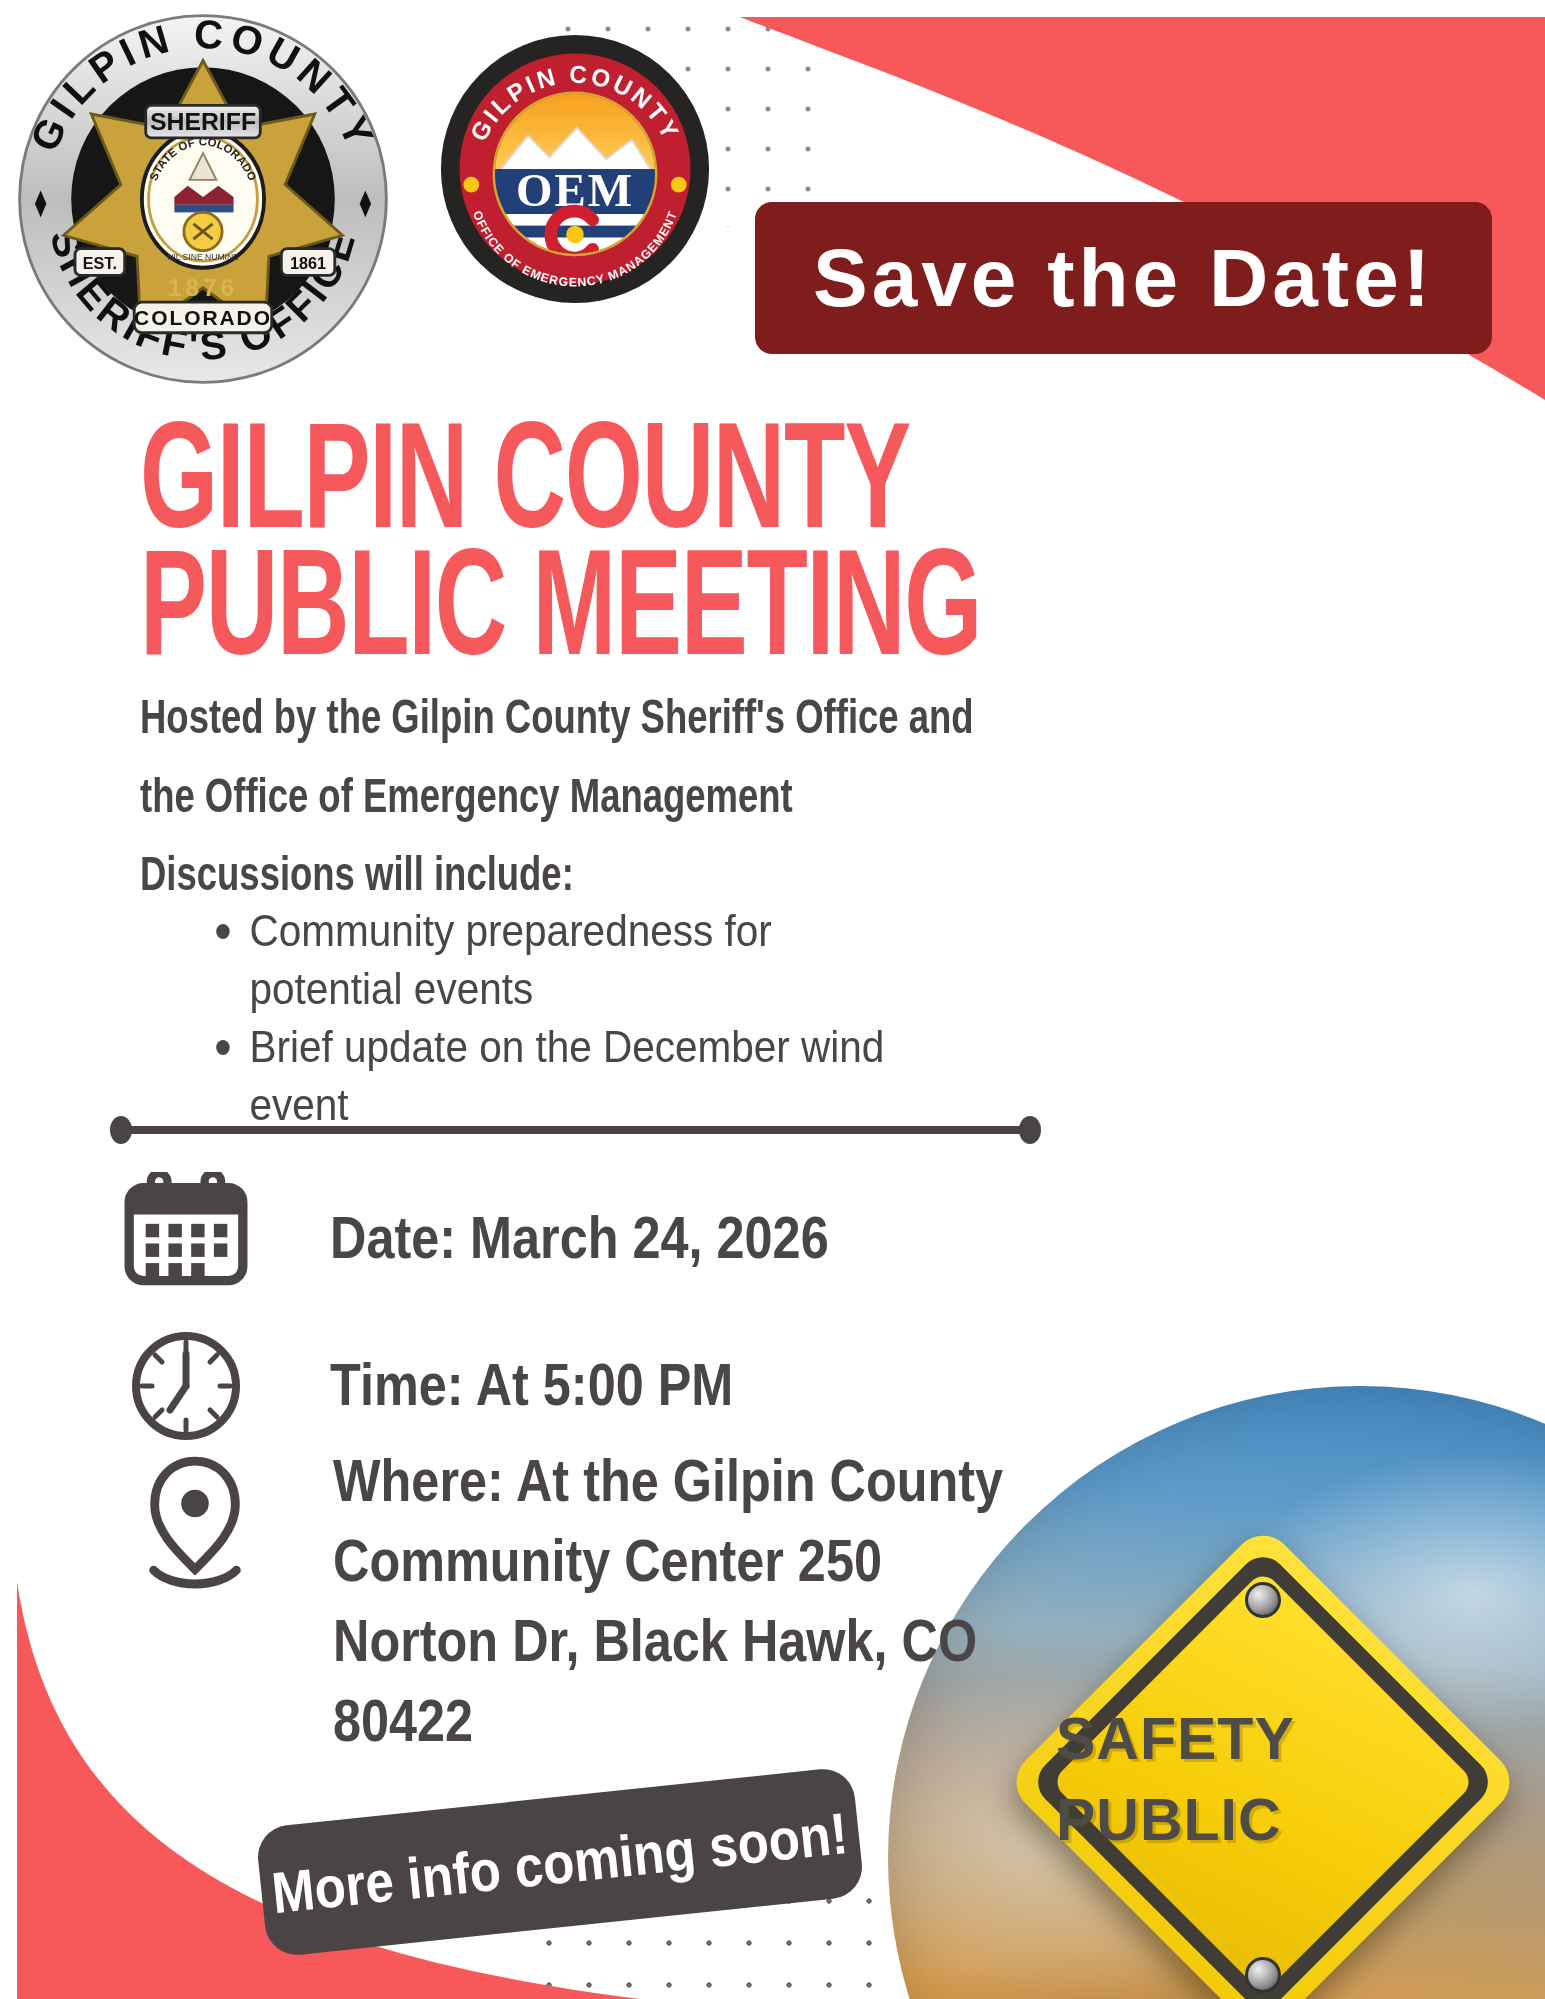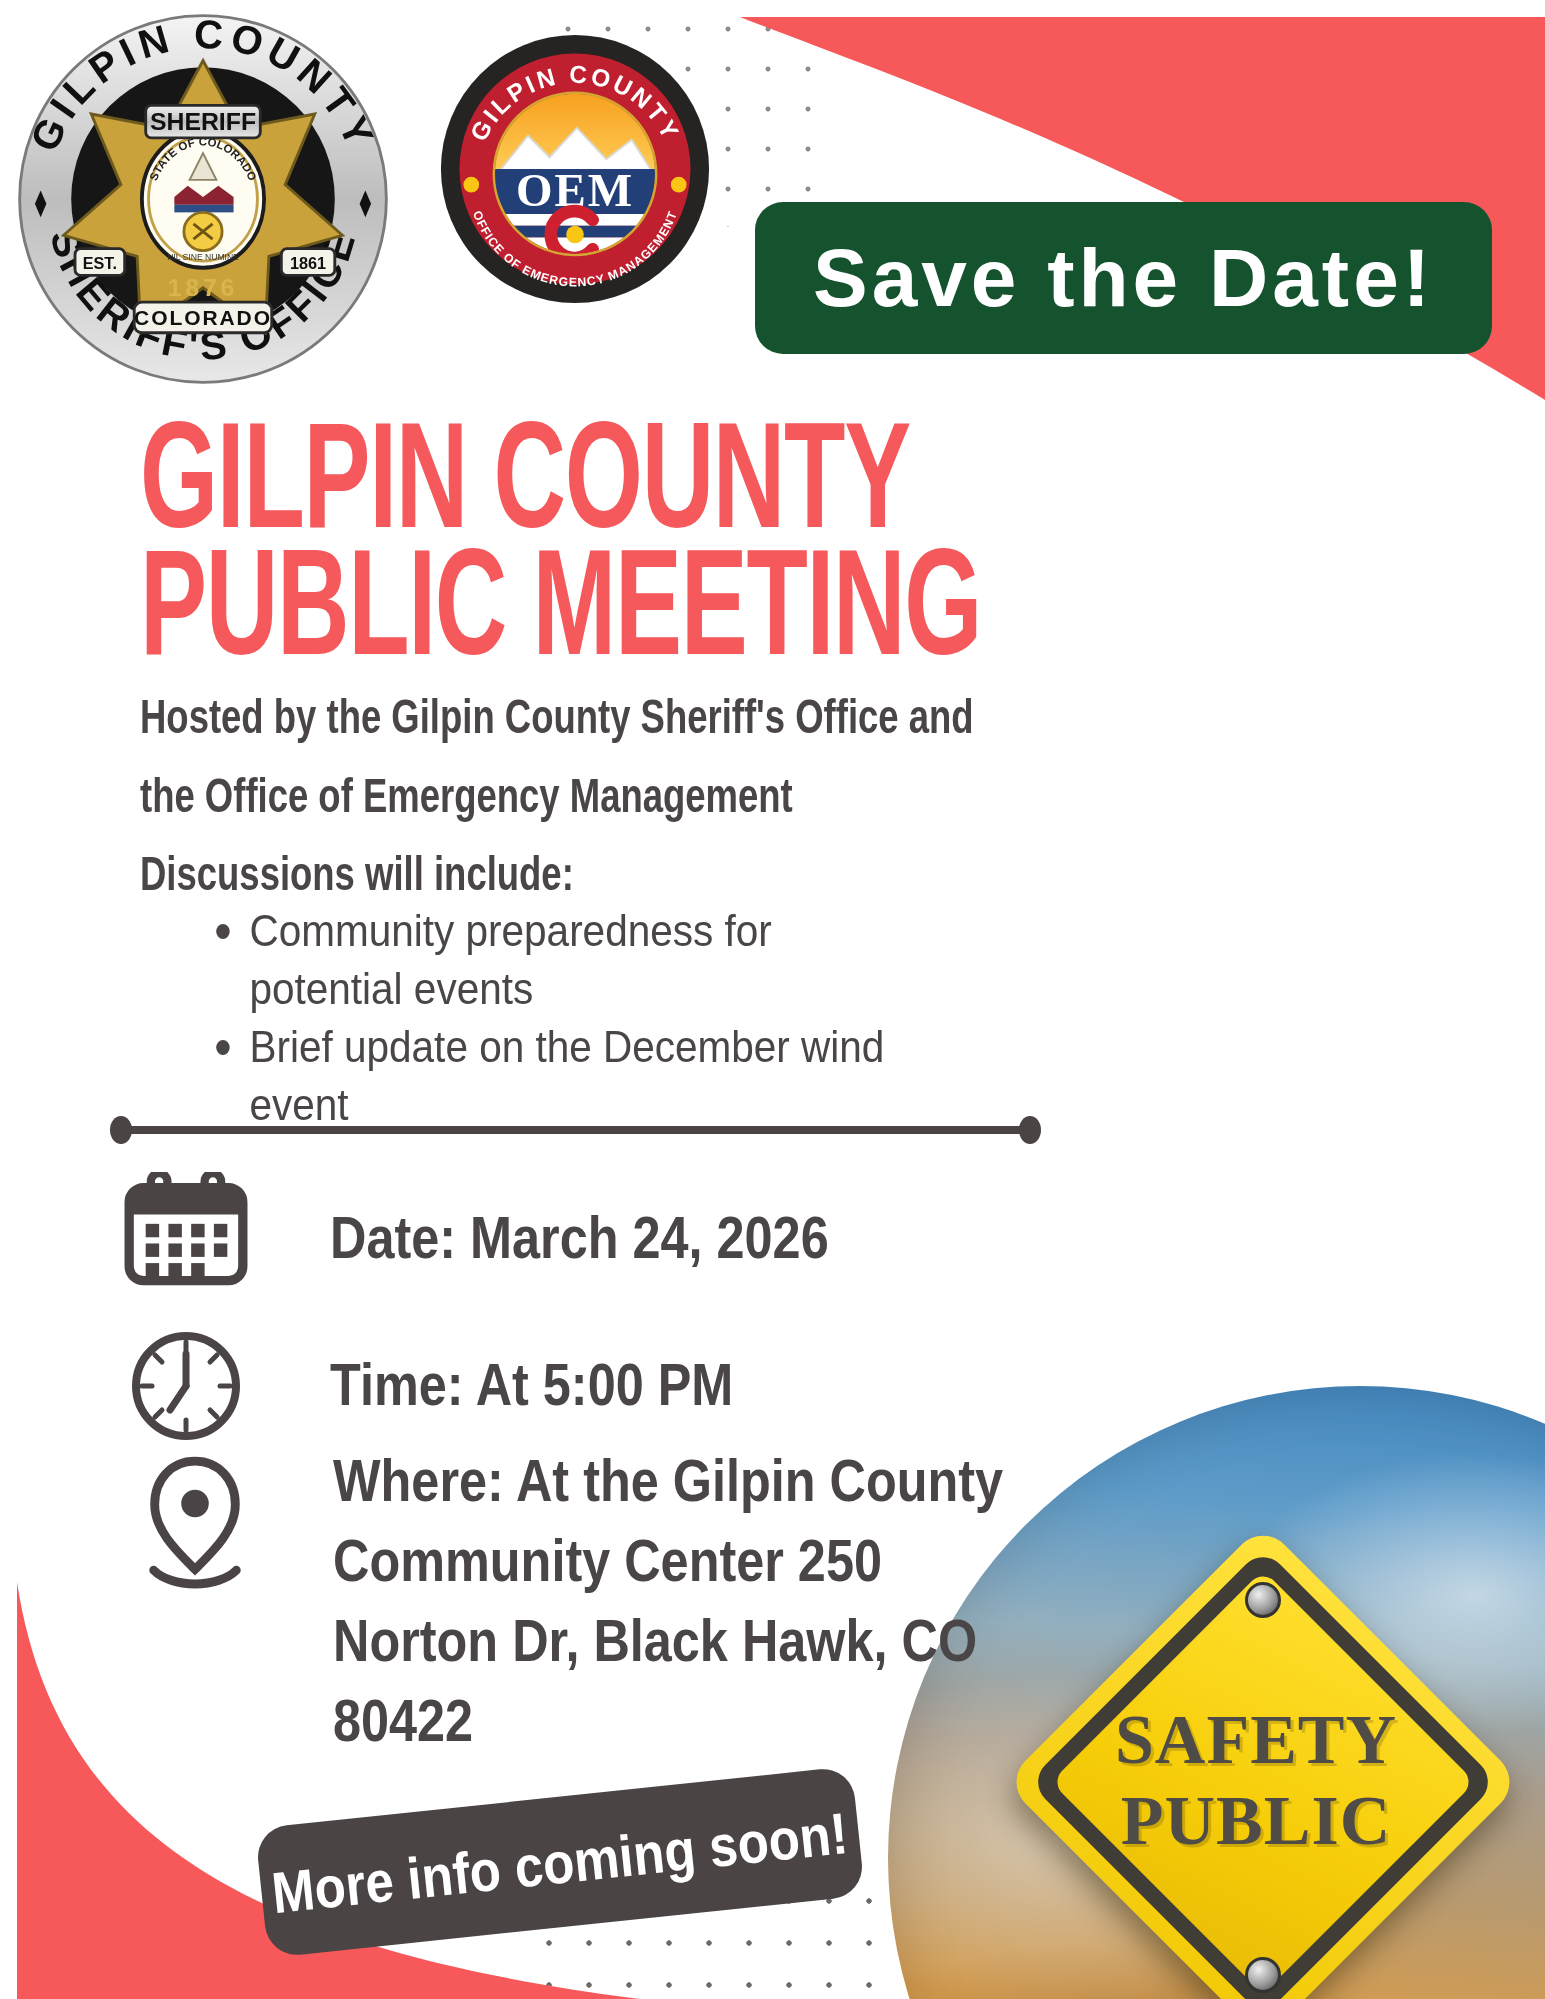--- a/index.html
+++ b/index.html
@@ -12,22 +12,22 @@
     background-size:40px 40px;z-index:1;
   }
   .dots-bottom{
     left:545px;top:1890px;width:445px;height:110px;
     background-image:radial-gradient(circle at 4px 11px,#6f6969 2.4px,transparent 3px);
     background-size:40px 42px;z-index:1;
   }
   .shape-layer{left:0;top:0;width:1545px;height:1999px;z-index:2;pointer-events:none;}
   .logo{z-index:4;}
   .save-badge{
-    left:755px;top:202px;width:737px;height:152px;border-radius:28px;
-    background:#14532d;z-index:5;display:flex;align-items:center;justify-content:center;
+    left:755px;top:202px;width:737px;height:152px;border-radius:17px;
+    background:#7f1d1d;z-index:5;display:flex;align-items:center;justify-content:center;
   }
   .save-badge span{
     color:#fff;font-size:82px;font-weight:bold;letter-spacing:4px;white-space:nowrap;
     display:inline-block;transform:scaleX(1.0);
   }
   .title{
     left:140px;top:412px;z-index:4;color:#F5595C;font-weight:bold;font-size:150px;
     line-height:127px;letter-spacing:-2px;white-space:nowrap;
     transform:scaleX(0.67);transform-origin:0 0;
   }
@@ -89,24 +89,23 @@
   .diamond-inner{
     position:absolute;left:16px;top:16px;right:16px;bottom:16px;border-radius:16px;
     background:linear-gradient(160deg,#ffdf2e,#f6cd08 60%,#e9bd06);
   }
   .bolt{
     position:absolute;width:36px;height:36px;border-radius:50%;
     background:radial-gradient(circle at 35% 32%,#f0f0f0,#9a9a9a 55%,#3f3f3f 100%);
     border:3px solid #333;box-sizing:border-box;
   }
   .sign-text{
-    position:absolute;left:168px;top:313px;width:400px;text-align:center;
-    color:#4f4c47;font-weight:bold;font-size:70px;line-height:81px;letter-spacing:1px;
+    position:absolute;left:168px;top:313px;width:400px;text-align:left;
+    color:#4f4c47;font-weight:bold;font-size:59px;line-height:81px;letter-spacing:1px;
     text-shadow:3px 3px 0 rgba(90,70,0,.25);
-    font-family:Liberation Serif, serif;
   }
 </style>
 </head>
 <body>
 
 <div class="page">
 
   <div class="abs dots-top"></div>
   <div class="abs dots-bottom"></div>
 

